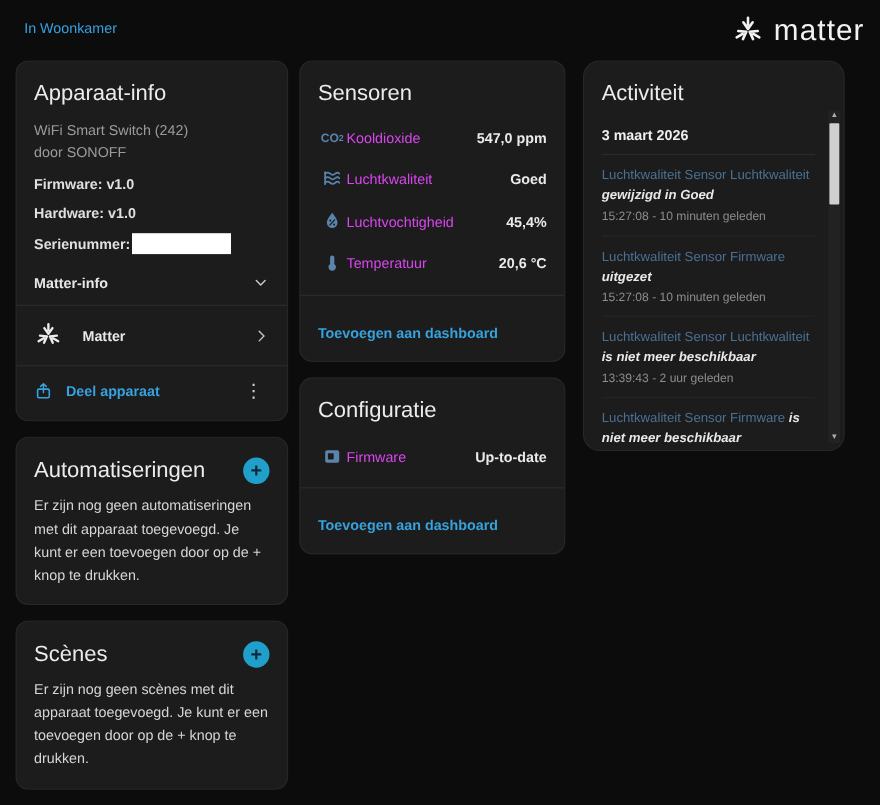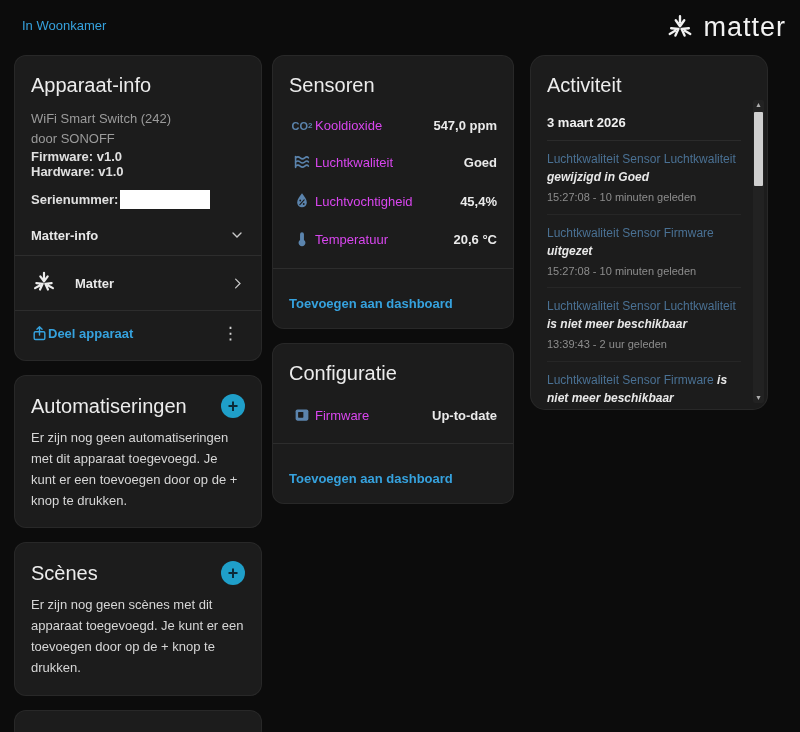--- a/index.html
+++ b/index.html
@@ -29,36 +29,36 @@
   .card {
     background:#1c1c1c;
     border:1px solid rgba(255,255,255,0.055);
     border-radius:12px;
     padding:14px 16px 16px 16px;
   }
   .card-title { font-size:20px; font-weight:400; color:#ececec; margin:4px 0 12px 0; }
 
   
   .muted { color:#9b9b9b; font-size:13px; line-height:1.55; }
-  .info-line { color:#e0e0e0; font-size:13px; font-weight:700; }
+  .info-line { color:#e0e0e0; font-size:13px; font-weight:700; margin-top:11px; }
   .serial-line { display:flex; align-items:center; margin-top:11px; }
   .serial-box { display:inline-block; width:90px; height:19px; background:#ffffff; margin-left:2px; }
   .expander-row {
     display:flex; align-items:center; justify-content:space-between;
     margin-top:18px; padding-bottom:12px; cursor:pointer;
   }
   .expander-label { font-size:13px; font-weight:700; color:#e8e8e8; }
   .hr { height:1px; background:#2d2d2d; margin:0 -16px; }
   .matter-row {
     display:flex; align-items:center; gap:18px;
     padding:14px 0; cursor:pointer;
   }
   .matter-row-label { flex:1; font-size:13px; font-weight:700; color:#e8e8e8; }
   .share-row {
-    display:flex; align-items:center; gap:0; padding:14px 0 2px 0;
+    display:flex; align-items:center; gap:12px; padding:14px 0 2px 0;
   }
   .share-label { flex:1; color:#36a2de; font-size:13px; font-weight:700; cursor:pointer; }
   .dots { color:#d2d2d2; font-size:17px; letter-spacing:0; line-height:1; padding:0 6px; cursor:pointer; }
 
   
   .card-head { display:flex; align-items:center; justify-content:space-between; margin:4px 0 10px 0; }
   .card-head .card-title { margin:0; }
   .plus-btn {
     width:24px; height:24px; border-radius:50%;
     background:#1f9fc9; color:#0c2a38;

